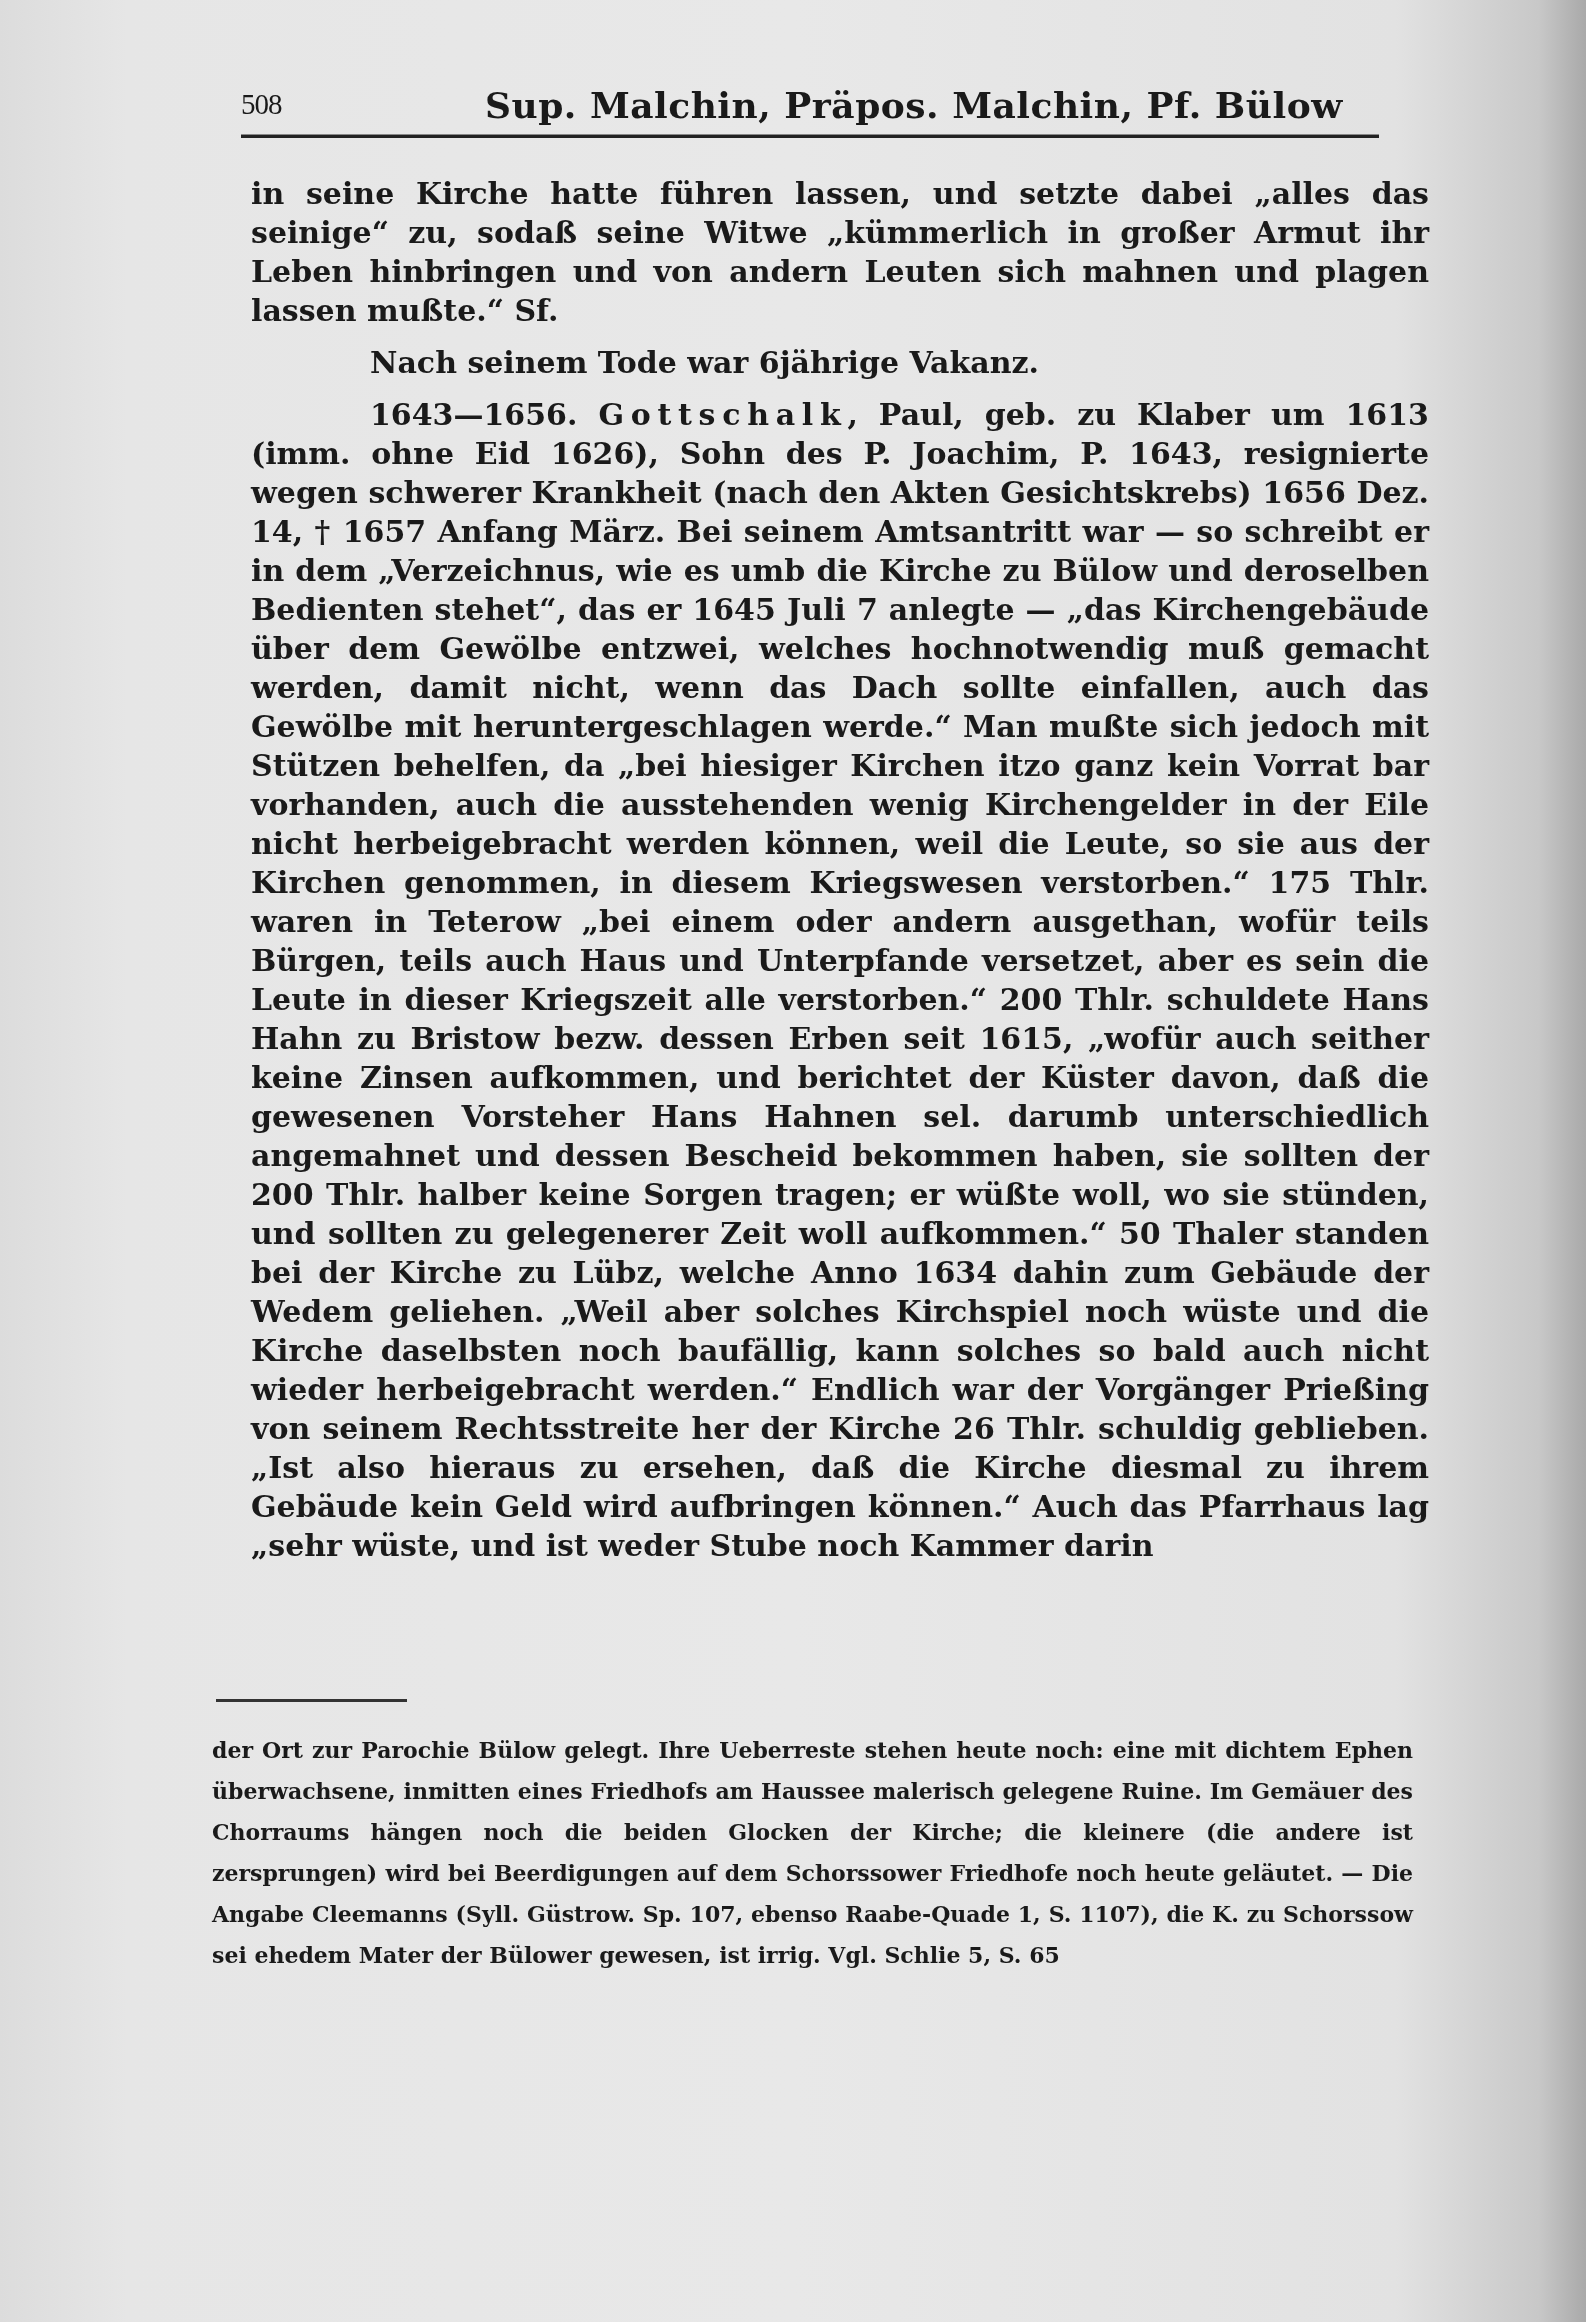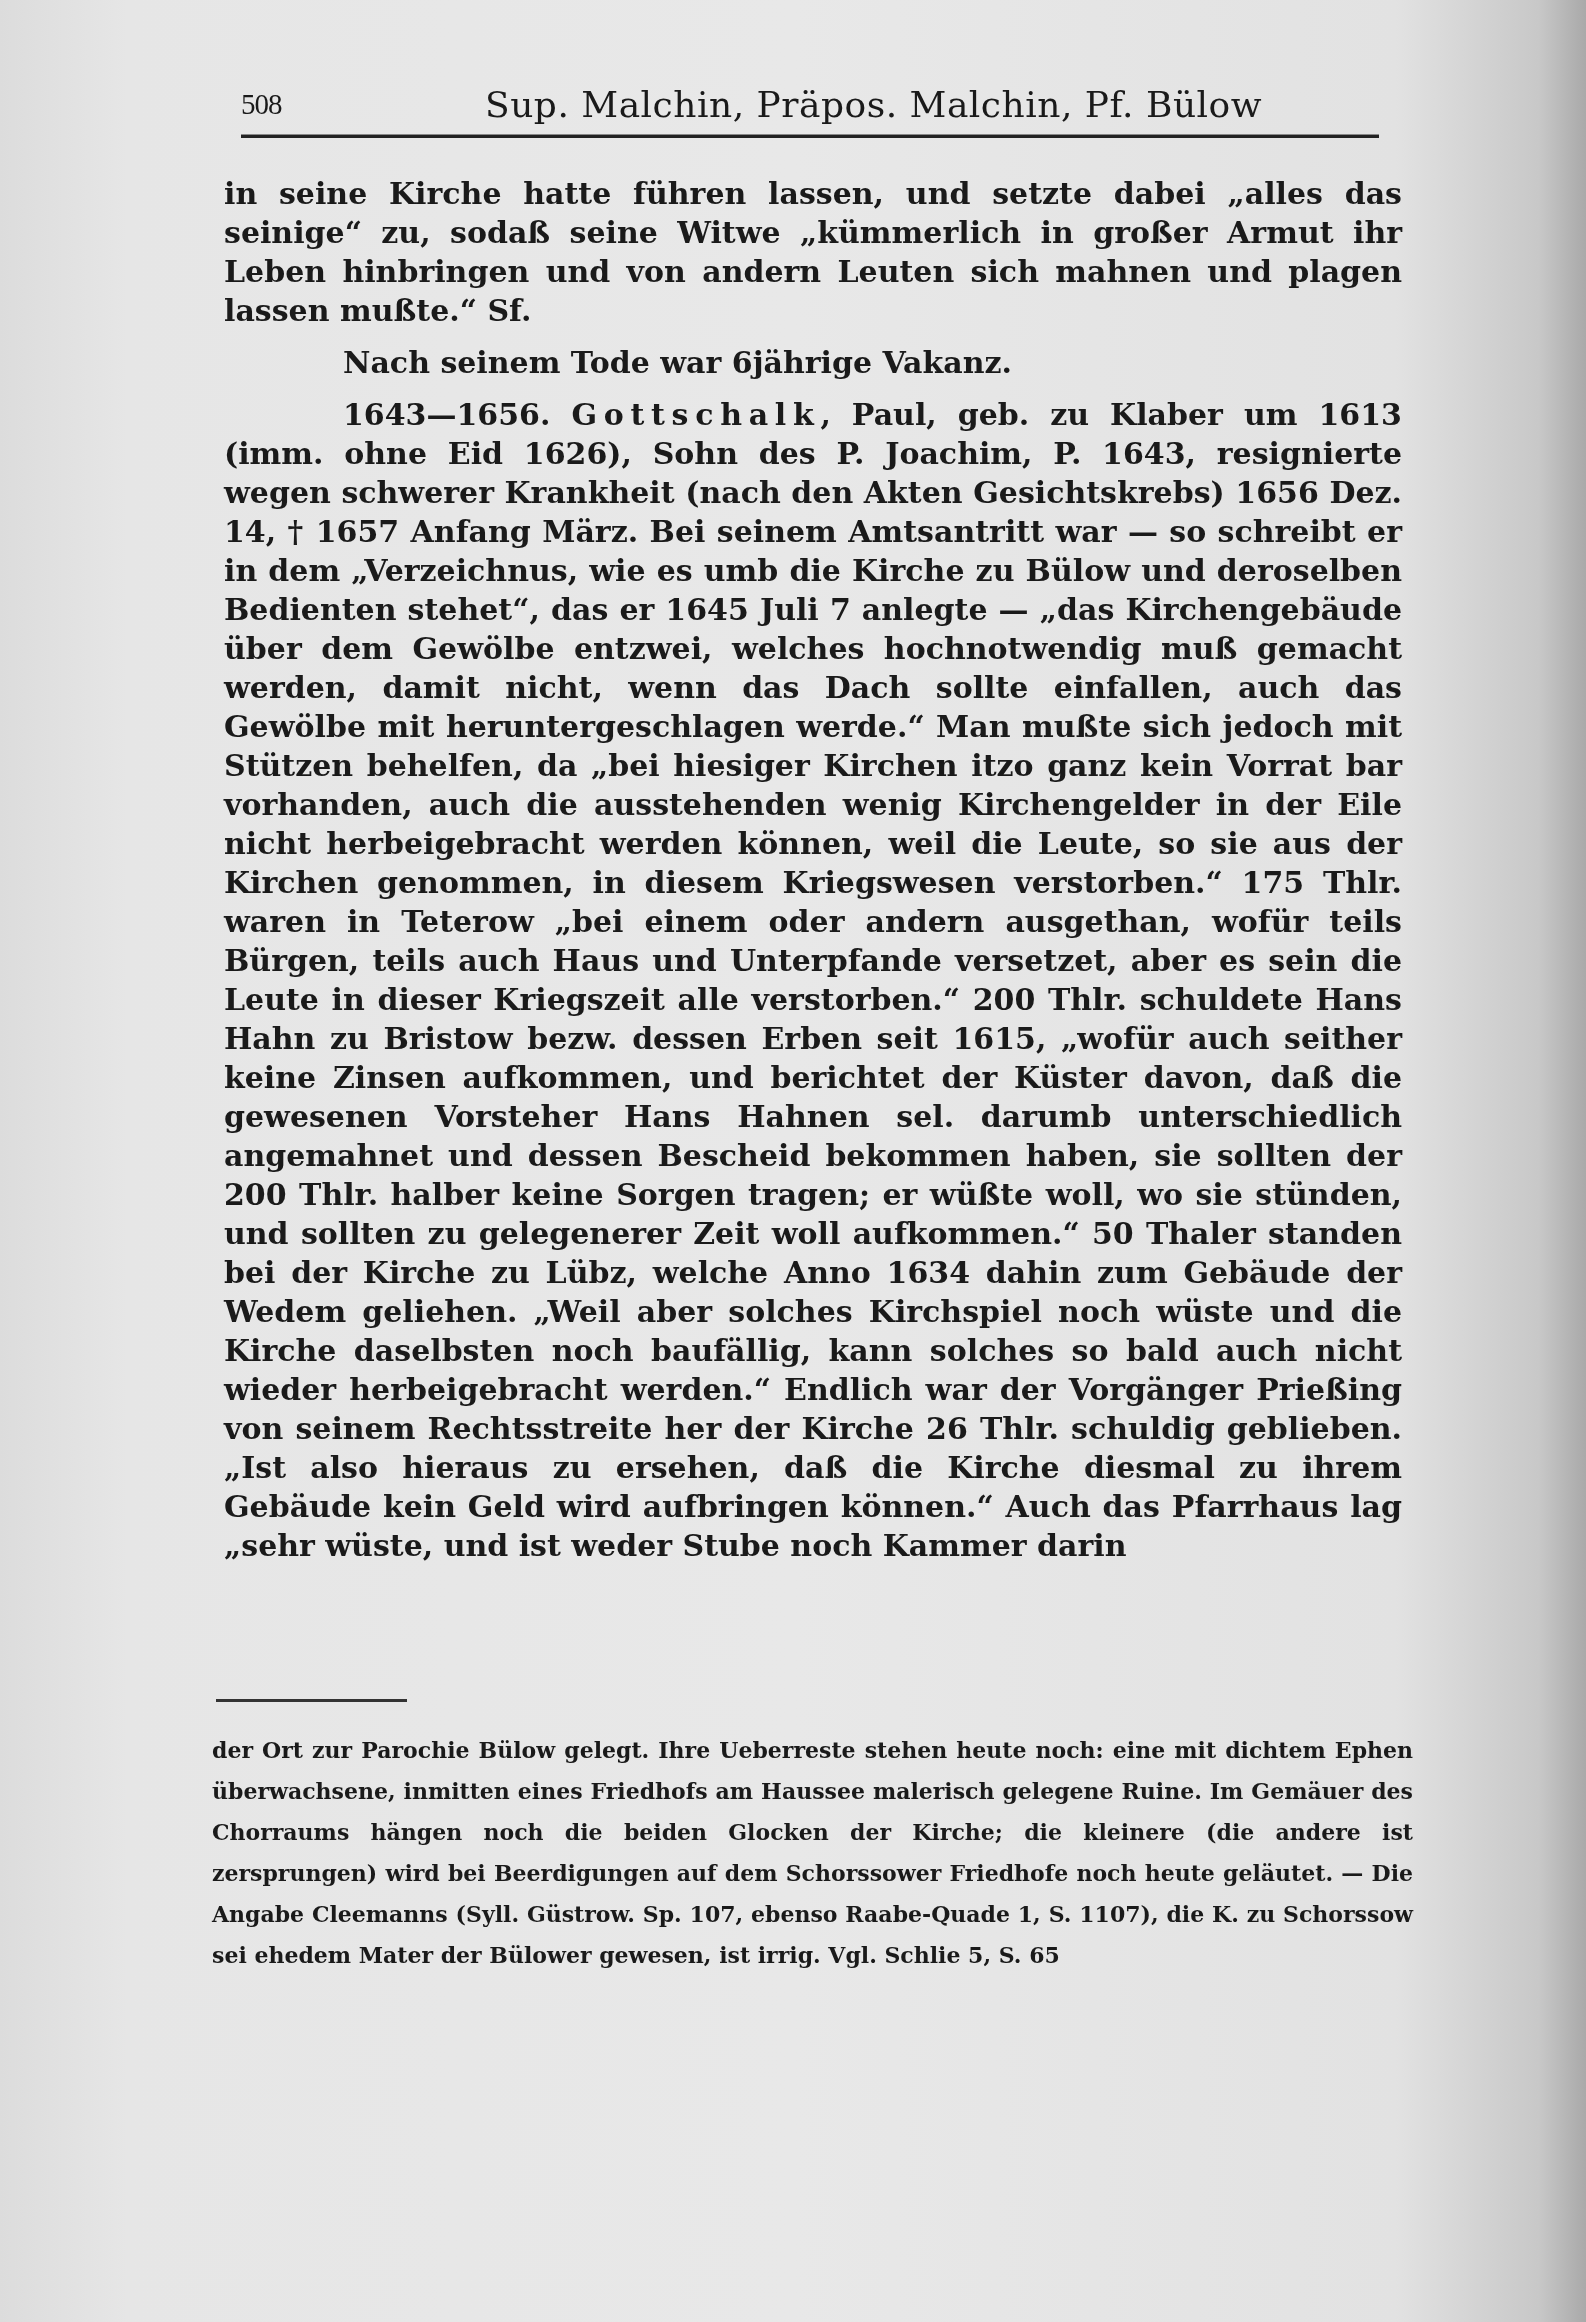--- a/index.html
+++ b/index.html
@@ -35,36 +35,36 @@
       font-size: 29px;
       font-family: "Liberation Serif", serif;
       letter-spacing: -1px;
     }
     .running-title {
       position: absolute;
       left: 244px;
       top: 0;
       font-size: 36px;
       font-family: "DejaVu Serif", serif;
-      font-weight: normal;
+      font-weight: bold;
       letter-spacing: 0.5px;
       white-space: nowrap;
     }
     .header-rule {
       position: absolute;
       left: 0;
       top: 50px;
       width: 1138px;
       height: 2.9px;
       background: #222;
       border-top: 1px solid #888;
     }
     .body-text {
       position: absolute;
-      left: 224px;
+      left: 251px;
       top: 174px;
       width: 1178px;
       font-size: 30px;
       line-height: 39px;
       text-align: justify;
       font-weight: bold;
       font-family: "DejaVu Serif", serif;
     }
     .body-text p {
       margin: 0;

